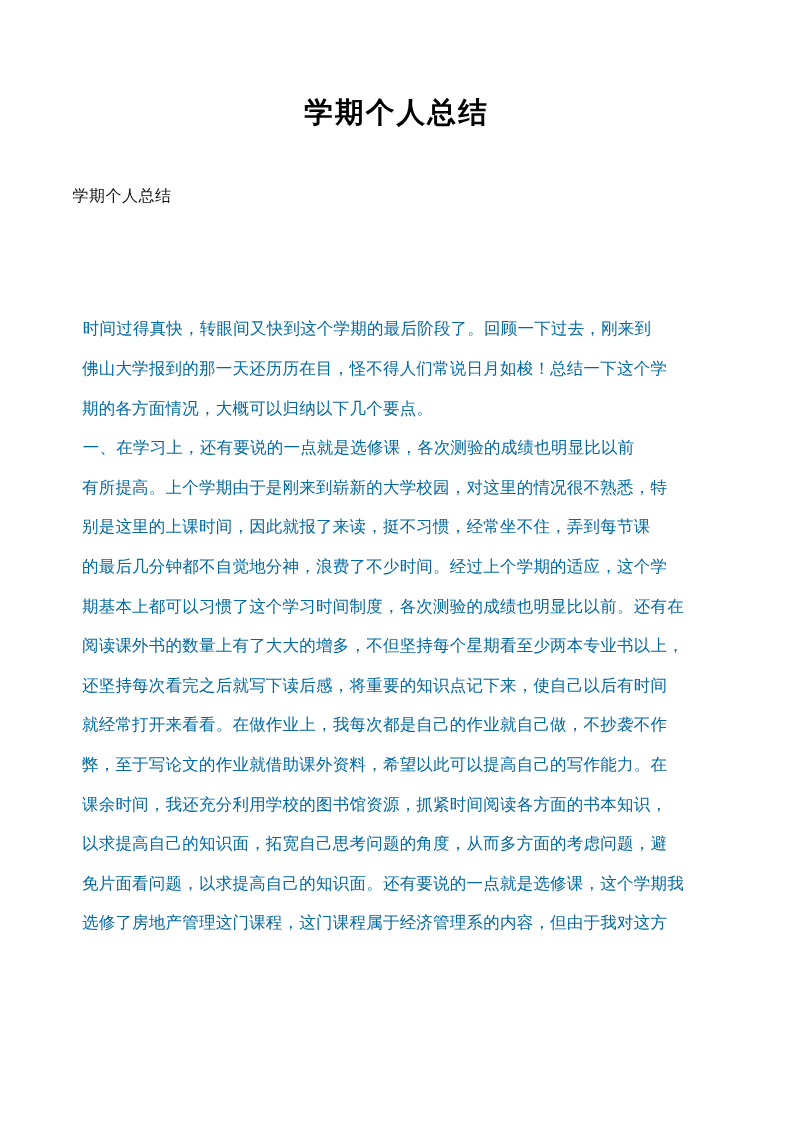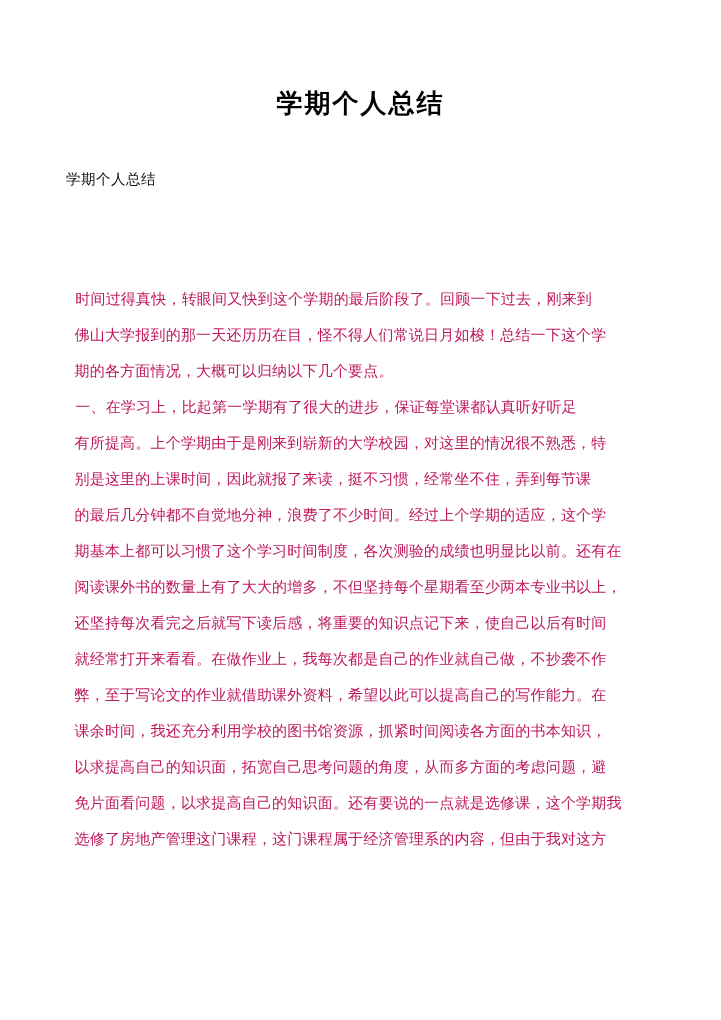--- a/index.html
+++ b/index.html
@@ -49,21 +49,21 @@
     width: 612px;
   }
   .para {
     margin: 0 0 0 0;
     font-size: 15px;
     line-height: 36px;
     text-align: justify;
     text-justify: inter-character;
     text-indent: 1.3em;
     letter-spacing: 0.2px;
-    color: #be185d;
+    color: #0369a1;
     white-space: normal;
   }
   .para + .para {
     margin-top: 0;
   }
   
   .line {
     display: block;
     height: 36px;
     line-height: 36px;
@@ -84,21 +84,21 @@
 
   <div class="body-block">
 
     <p class="para">
       <span class="line first">时间过得真快，转眼间又快到这个学期的最后阶段了。回顾一下过去，刚来到</span>
       <span class="line">佛山大学报到的那一天还历历在目，怪不得人们常说日月如梭！总结一下这个学</span>
       <span class="line">期的各方面情况，大概可以归纳以下几个要点。</span>
     </p>
 
     <p class="para">
-      <span class="line first">一、在学习上，比起第一学期有了很大的进步，保证每堂课都认真听好听足</span>
+      <span class="line first">一、在学习上，还有要说的一点就是选修课，各次测验的成绩也明显比以前</span>
       <span class="line">有所提高。上个学期由于是刚来到崭新的大学校园，对这里的情况很不熟悉，特</span>
       <span class="line">别是这里的上课时间，因此就报了来读，挺不习惯，经常坐不住，弄到每节课</span>
       <span class="line">的最后几分钟都不自觉地分神，浪费了不少时间。经过上个学期的适应，这个学</span>
       <span class="line">期基本上都可以习惯了这个学习时间制度，各次测验的成绩也明显比以前。还有在</span>
       <span class="line">阅读课外书的数量上有了大大的增多，不但坚持每个星期看至少两本专业书以上，</span>
       <span class="line">还坚持每次看完之后就写下读后感，将重要的知识点记下来，使自己以后有时间</span>
       <span class="line">就经常打开来看看。在做作业上，我每次都是自己的作业就自己做，不抄袭不作</span>
       <span class="line">弊，至于写论文的作业就借助课外资料，希望以此可以提高自己的写作能力。在</span>
       <span class="line">课余时间，我还充分利用学校的图书馆资源，抓紧时间阅读各方面的书本知识，</span>
       <span class="line">以求提高自己的知识面，拓宽自己思考问题的角度，从而多方面的考虑问题，避</span>

